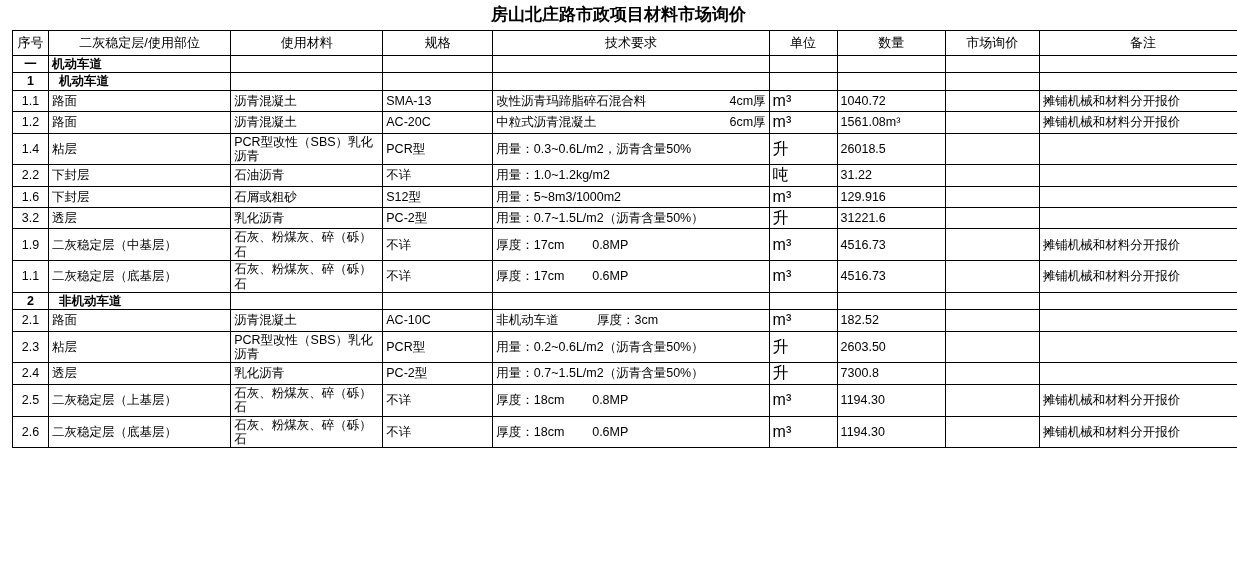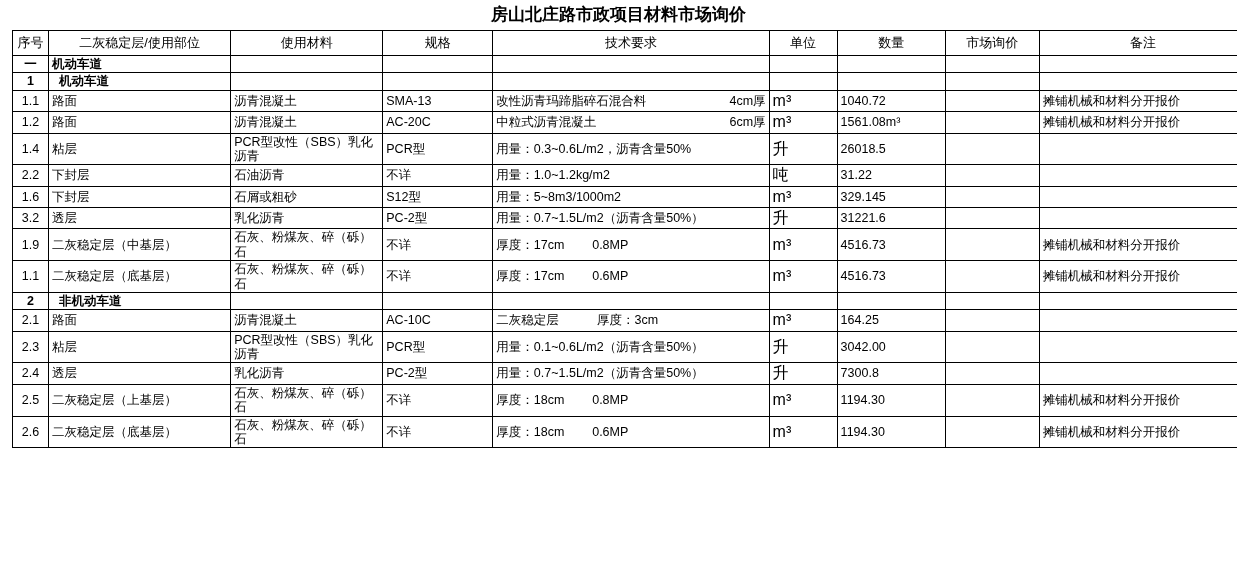--- a/index.html
+++ b/index.html
@@ -169,21 +169,21 @@
           <td class="l">&nbsp;</td>
           <td class="l">&nbsp;</td>
         </tr>
         <tr>
           <td class="c">1.6</td>
           <td class="l">下封层</td>
           <td class="l">石屑或粗砂</td>
           <td class="l">S12型</td>
           <td class="l tech"><span>用量：5~8m3/1000m2</span></td>
           <td class="l unit">m³</td>
-          <td class="l">329.145</td>
+          <td class="l">129.916</td>
           <td class="l">&nbsp;</td>
           <td class="l">&nbsp;</td>
         </tr>
         <tr>
           <td class="c">3.2</td>
           <td class="l">透层</td>
           <td class="l">乳化沥青</td>
           <td class="l">PC-2型</td>
           <td class="l tech"><span>用量：0.7~1.5L/m2（沥青含量50%）</span></td>
           <td class="l unit">升</td>
@@ -222,34 +222,34 @@
           <td>&nbsp;</td>
           <td>&nbsp;</td>
           <td>&nbsp;</td>
           <td>&nbsp;</td>
         </tr>
         <tr>
           <td class="c">2.1</td>
           <td class="l">路面</td>
           <td class="l">沥青混凝土</td>
           <td class="l">AC-10C</td>
-          <td class="l tech"><span>二灰稳定层           厚度：3cm</span></td>
-          <td class="l unit">m³</td>
-          <td class="l">164.25</td>
+          <td class="l tech"><span>非机动车道           厚度：3cm</span></td>
+          <td class="l unit">m³</td>
+          <td class="l">182.52</td>
           <td class="l">&nbsp;</td>
           <td class="l">&nbsp;</td>
         </tr>
         <tr>
           <td class="c">2.3</td>
           <td class="l">粘层</td>
           <td class="l">PCR型改性（SBS）乳化沥青</td>
           <td class="l">PCR型</td>
-          <td class="l tech"><span>用量：0.1~0.6L/m2（沥青含量50%）</span></td>
-          <td class="l unit">升</td>
-          <td class="l">3042.00</td>
+          <td class="l tech"><span>用量：0.2~0.6L/m2（沥青含量50%）</span></td>
+          <td class="l unit">升</td>
+          <td class="l">2603.50</td>
           <td class="l">&nbsp;</td>
           <td class="l">&nbsp;</td>
         </tr>
         <tr>
           <td class="c">2.4</td>
           <td class="l">透层</td>
           <td class="l">乳化沥青</td>
           <td class="l">PC-2型</td>
           <td class="l tech"><span>用量：0.7~1.5L/m2（沥青含量50%）</span></td>
           <td class="l unit">升</td>

